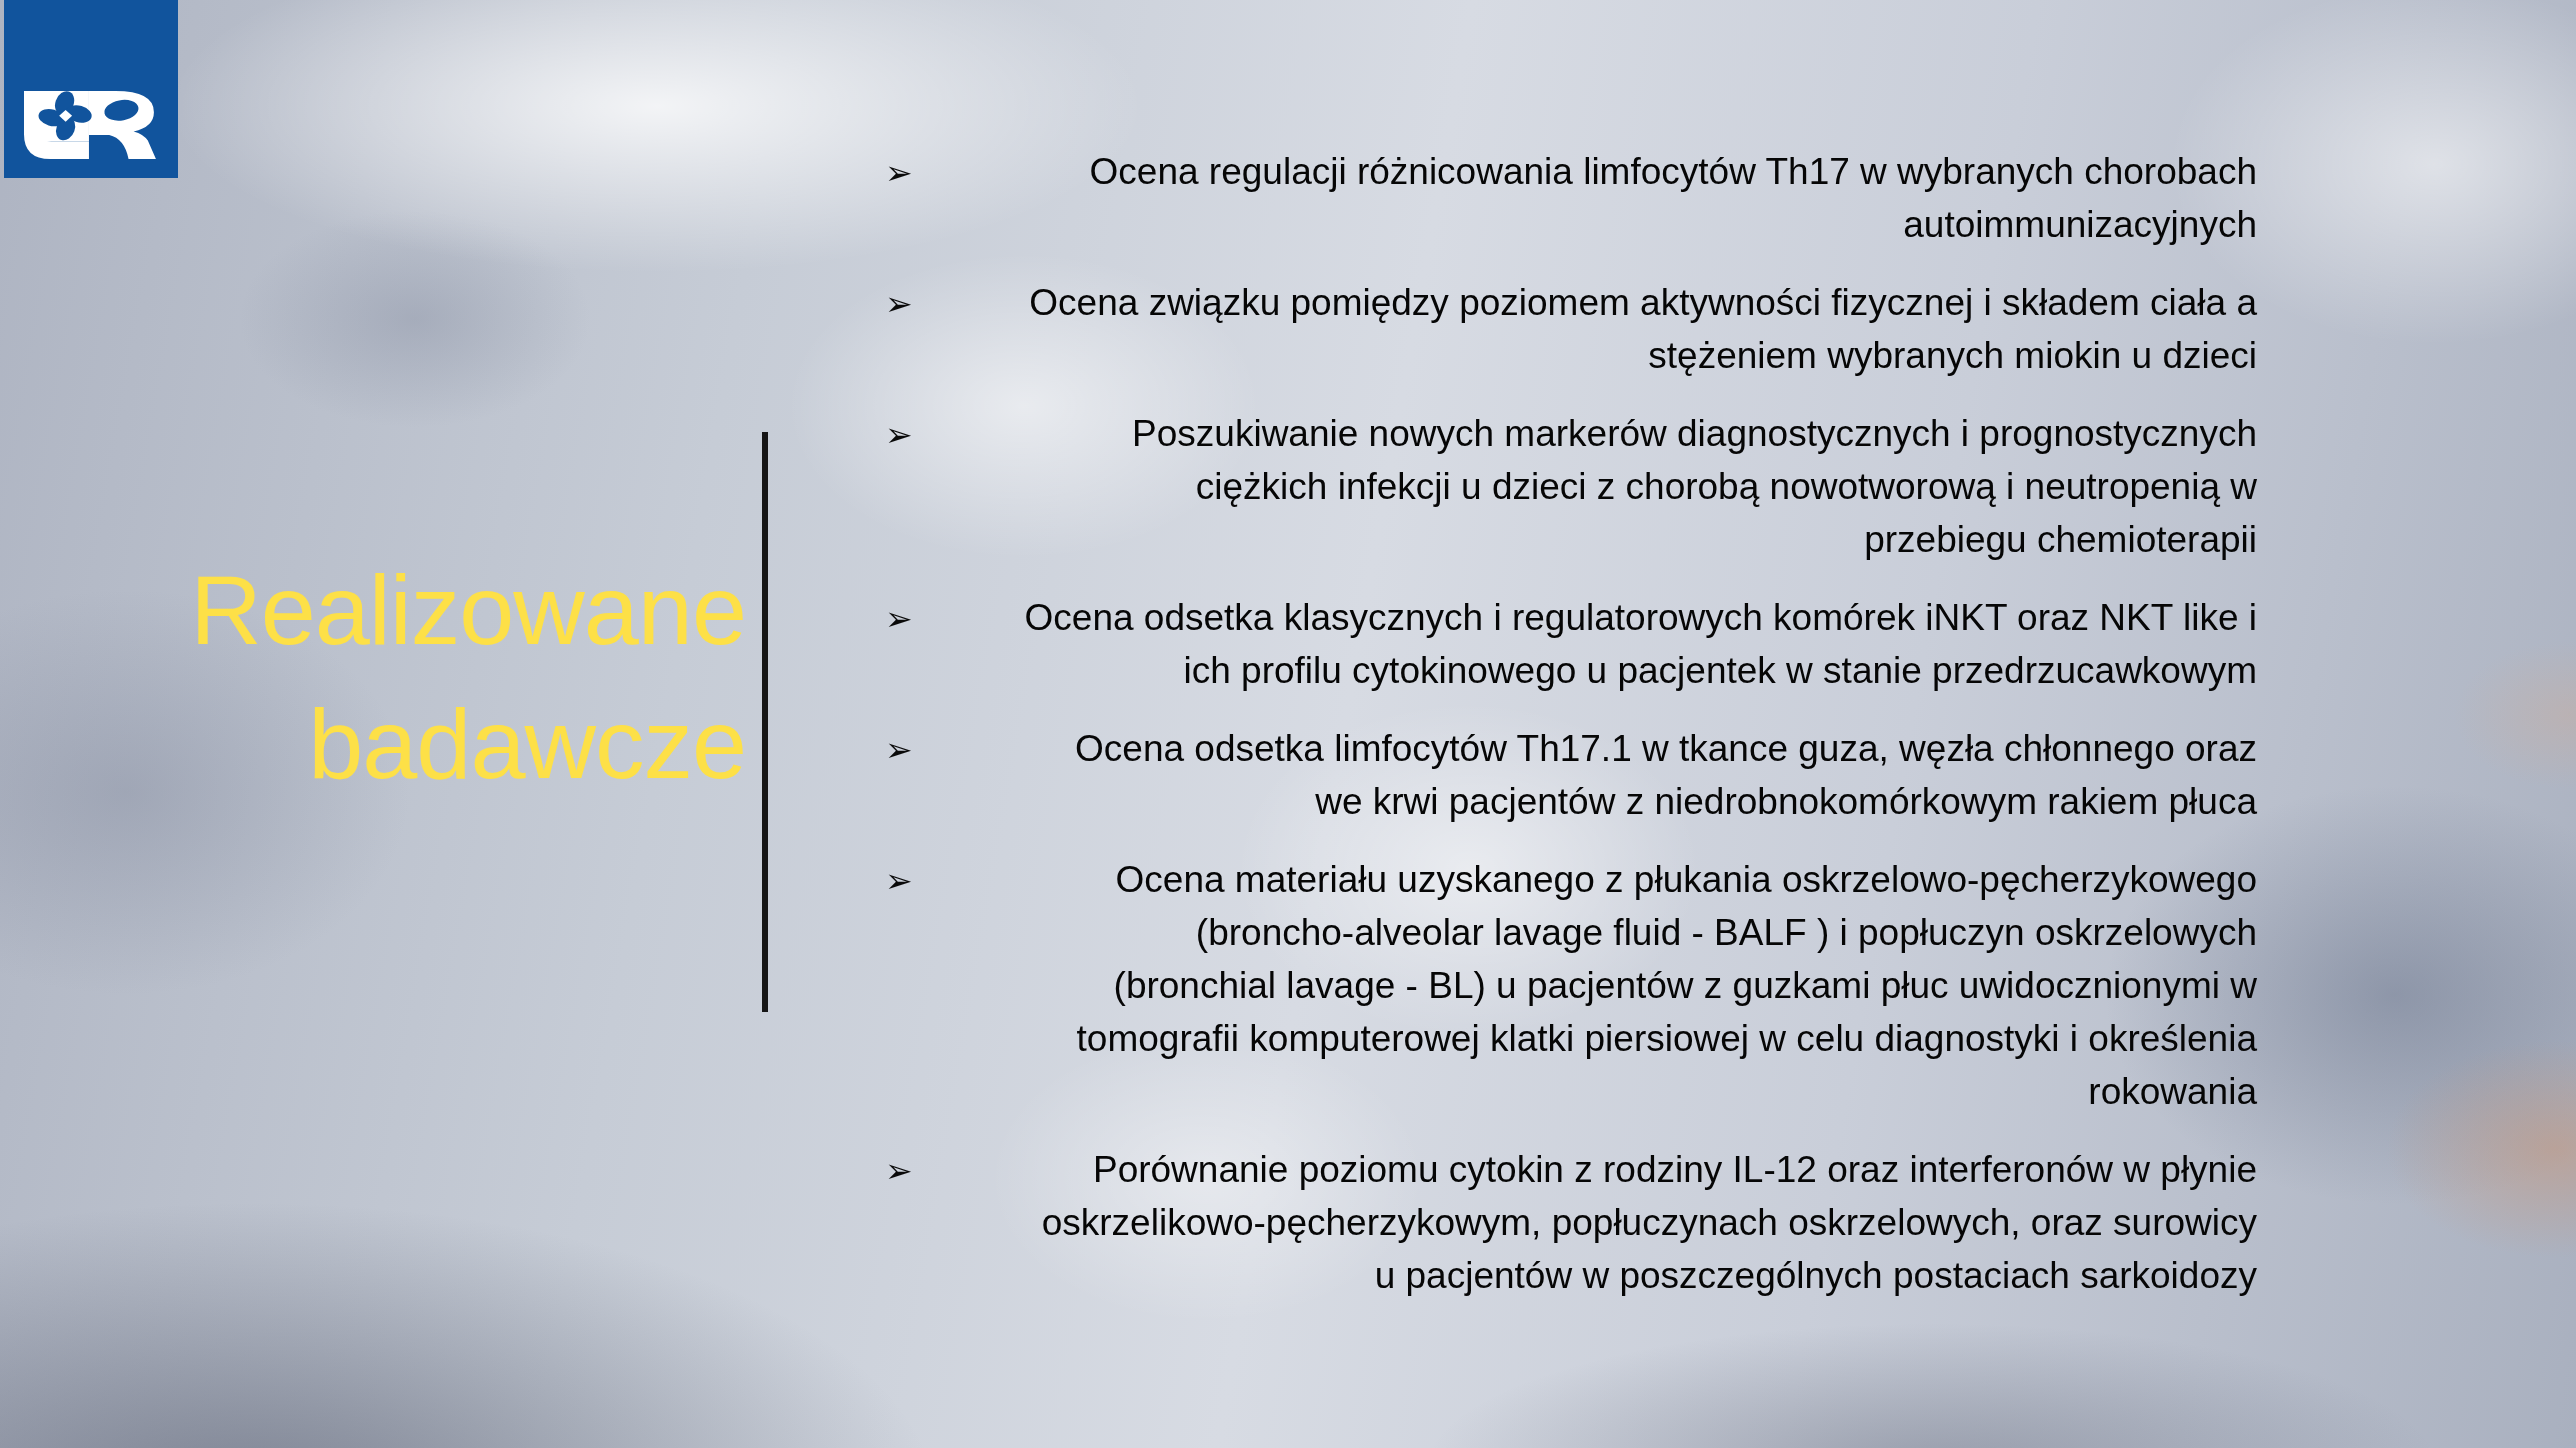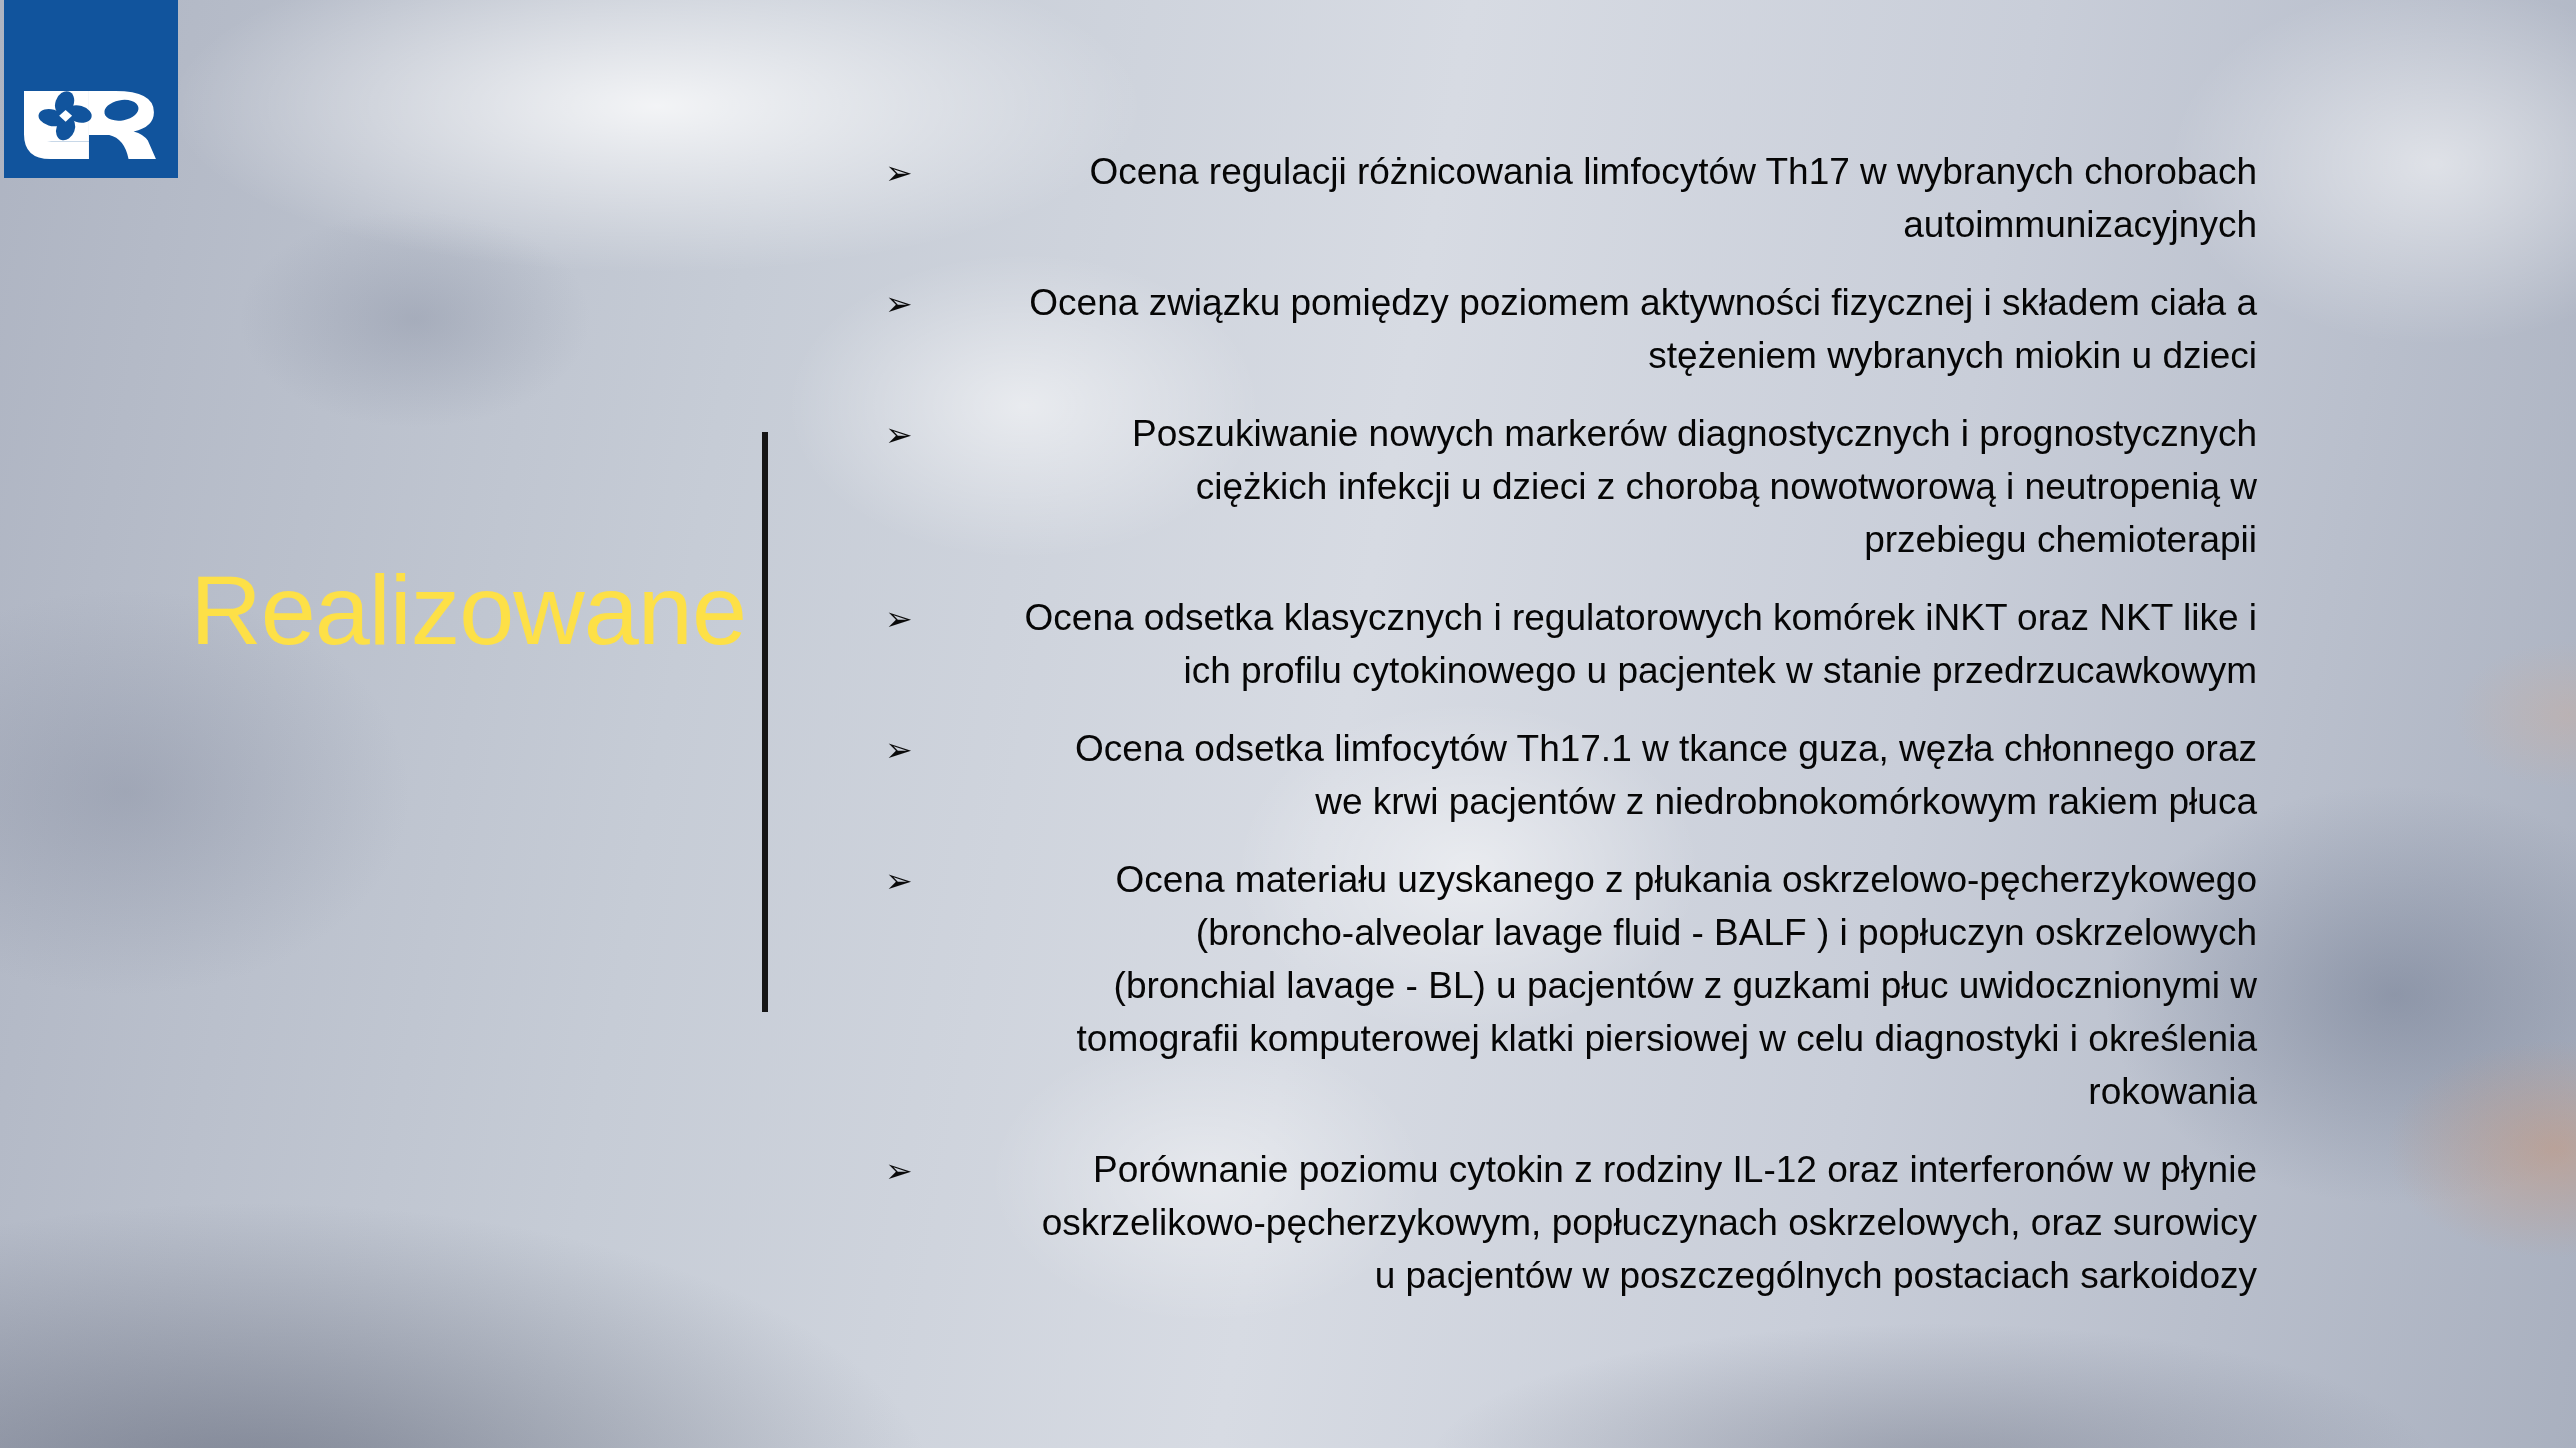--- a/index.html
+++ b/index.html
@@ -95,20 +95,21 @@
       </g>
 
       <rect fill="#ffffff" x="36.5" y="22.5" width="9" height="9" transform="rotate(45 41 27)"></rect>
 
       <ellipse fill="#11549D" cx="96" cy="21" rx="17" ry="11" transform="rotate(-12 96 21)"></ellipse>
     </svg>
   </div>
 
   <div class="title-block">
     <div>Realizowane</div>
+    <div>badawcze</div>
   </div>
 
   <div class="vline"></div>
 
   <ul class="bullets">
       <li>
         <span class="marker">➢</span>
         <span class="btext">Ocena regulacji różnicowania limfocytów Th17 w wybranych chorobach
 autoimmunizacyjnych</span>
       </li>

